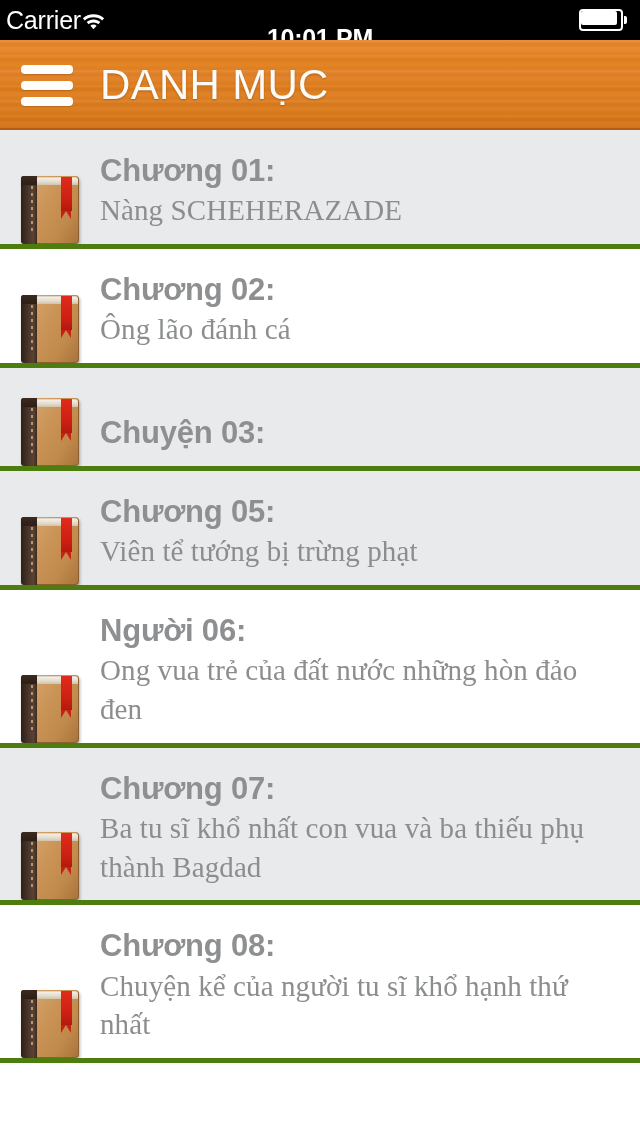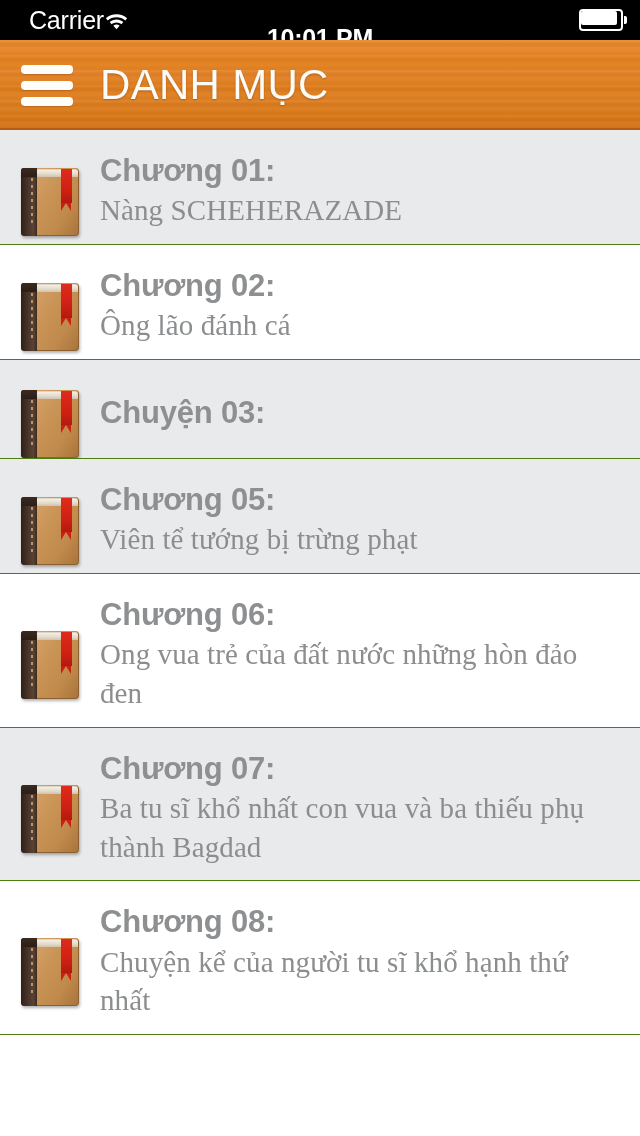--- a/index.html
+++ b/index.html
@@ -12,21 +12,21 @@
   #screen { position:relative; width:640px; height:1136px; overflow:hidden; background:#fff; }
 
   
   .statusbar {
     position:relative;
     height:40px; width:640px;
     background:#000;
     color:#fff;
     display:flex; align-items:center;
   }
-  .sb-left { display:flex; align-items:center; padding-left:29px; }
+  .sb-left { display:flex; align-items:center; padding-left:6px; }
   .sb-carrier { font-size:25px; letter-spacing:-0.2px; line-height:1; }
   .wifi-icon { width:25px; height:19px; position:relative; display:block; }
   .sb-center {
     position:absolute; left:0; right:0; top:0; bottom:0;
     display:flex; align-items:center; justify-content:center;
     pointer-events:none;
   }
   .sb-time { font-size:25px; font-weight:700; letter-spacing:-0.3px; line-height:1;margin-top:36px; }
   .sb-right {
     position:absolute; right:13px; top:0; bottom:0;
@@ -92,23 +92,23 @@
     letter-spacing:0.3px;
     line-height:1;
     text-shadow:0 1px 2px rgba(120,60,8,0.45);
   }
 
   
   .list { position:relative; width:640px; }
   .row {
     position:relative;
     display:flex;
-    align-items:center;
+    align-items:flex-end;
     width:640px;
-    border-bottom:1px solid #4d7c0f;
+    border-bottom:5px solid #4d7c0f;
     background:#ffffff;
     overflow:hidden;
   }
   .row.alt { background:#e8eaec; }
 
   .row-icon-cell {
     width:100px;
     flex:0 0 100px;
     display:flex; justify-content:center;
     padding-top:30px;
@@ -292,21 +292,21 @@
           <div class="book">
             <span class="book-cover"></span>
             <span class="book-spine"></span>
             <span class="book-stitch"></span>
             <span class="book-pages"></span>
             <span class="book-topedge"></span>
             <span class="book-mark"></span>
           </div>
         </div>
         <div class="row-text-cell">
-          <div class="chapter-title">Chương 06:</div>
+          <div class="chapter-title">Người 06:</div>
           <div class="chapter-subtitle">Ong vua trẻ của đất nước những hòn đảo đen</div>
         </div>
       </div>
       <div class="row alt">
         <div class="row-icon-cell">
           <div class="book">
             <span class="book-cover"></span>
             <span class="book-spine"></span>
             <span class="book-stitch"></span>
             <span class="book-pages"></span>

